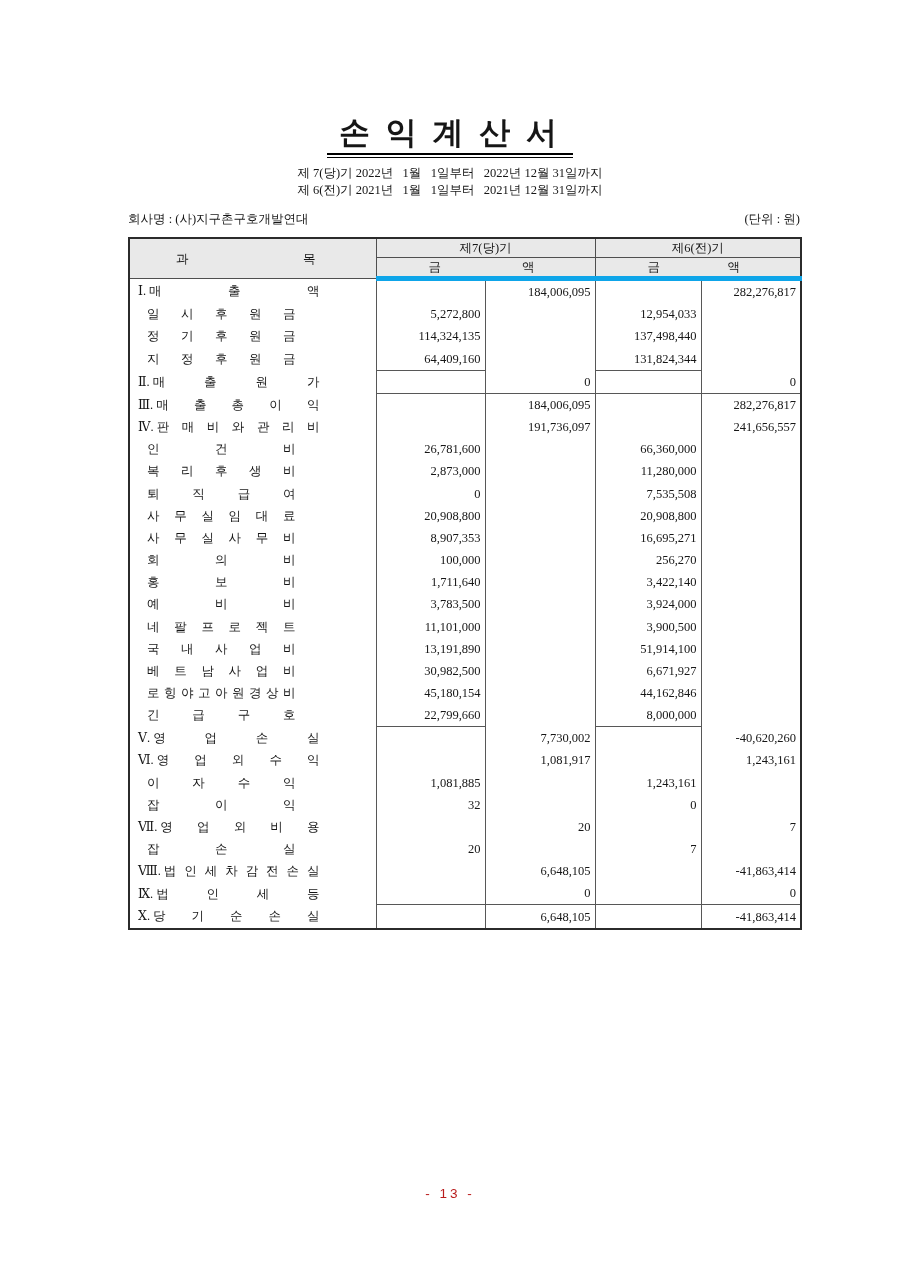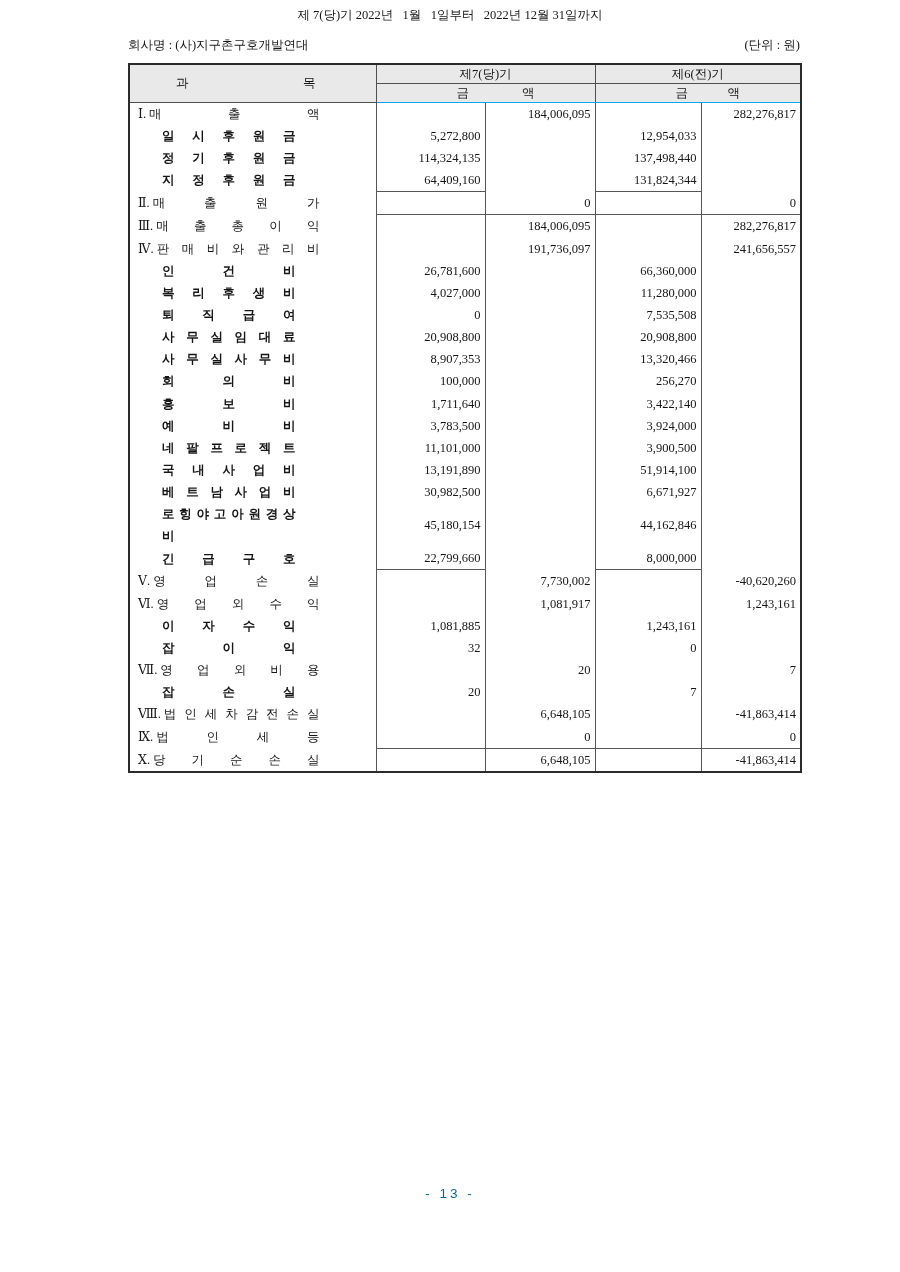--- a/index.html
+++ b/index.html
@@ -35,59 +35,63 @@
     width:672px; margin:9px 0 0 128px;
     border-collapse:collapse; table-layout:fixed;
     border:2px solid #2b2b2b;
   }
   .tbl th,.tbl td{ padding:0; font-weight:normal; font-size:12.5px; overflow:hidden; }
 
   thead th{ background:#e9e9e9; height:18px; line-height:18px; }
   th.h-item{ border-right:1px solid #4f4f4f; border-bottom:1px solid #4f4f4f; }
   th.h-period{ border-bottom:1px solid #4f4f4f; }
   th.h-cur{ border-right:1px solid #4f4f4f; }
-  th.h-amt{ border-bottom:1px solid #0ea5e9;padding-left:28px; }
+  th.h-amt{ border-bottom:5px solid #0ea5e9; }
   th.h-amt-cur{ border-right:1px solid #4f4f4f; }
   .jspread{ text-align:justify; text-align-last:justify; display:block; }
   th.h-item .jspread{ padding:0 60px 0 46px; }
   th.h-amt .jspread{ padding:0 60px 0 52px; }
 
   .tbl tbody td{ height:22.17px; line-height:22px; }
   td.amt{
     text-align:right; padding-right:4px;
     font-family:"Liberation Serif","DejaVu Serif",serif;
     border-left:1px solid #575757;
   }
   
   tr.rule-d td.d1, tr.rule-d td.d2{ border-bottom:1px solid #575757;font-family:Liberation Serif, serif; }
   tr.rule-f td.amt{ border-bottom:1px solid #575757; }
 
   td.label .labwrap{ display:flex; align-items:center; padding-left:8px; }
-  td.label.det .labwrap{ padding-left:32px;font-weight:bold; }
+  td.label.det .labwrap{ padding-left:17px; }
   .prefix{ flex:0 0 auto; margin-right:3px; white-space:nowrap; }
   .nm{ flex:1 1 auto; text-align:justify; text-align-last:justify; }
   td.label.sec .nm{ margin-right:56px; }
   td.label.det .nm{ margin-right:80px; }
 
   
   .footer{
     position:absolute; left:0; right:0; top:1186px;
     text-align:center; font-size:13.5px; letter-spacing:3px;
     font-family:"Liberation Sans","DejaVu Sans",sans-serif;
-    color:#0369a1;
+    color:#b91c1c;
   }
 </style>
 </head>
 <body>
 
 <div class="page">
 
+  <div class="title-wrap">
+    <span class="t-outer"><span class="t-inner">손 익 계 산 서</span></span>
+  </div>
 
   <div class="periods">
     <div>제 7(당)기 2022년   1월   1일부터   2022년 12월 31일까지</div>
+    <div>제 6(전)기 2021년   1월   1일부터   2021년 12월 31일까지</div>
   </div>
 
   <div class="meta">
     <span>회사명 : (사)지구촌구호개발연대</span>
     <span>(단위 : 원)</span>
   </div>
 
   <table class="tbl">
     <colgroup>
       <col style="width:247px">
@@ -205,21 +209,21 @@
           <td class="amt t1"></td>
           <td class="amt d2">66,360,000</td>
           <td class="amt t2"></td>
         </tr>
         <tr>
           <td class="label det">
             <div class="labwrap">
               <span class="nm">복 리 후 생 비</span>
             </div>
           </td>
-          <td class="amt d1">4,027,000</td>
+          <td class="amt d1">2,873,000</td>
           <td class="amt t1"></td>
           <td class="amt d2">11,280,000</td>
           <td class="amt t2"></td>
         </tr>
         <tr>
           <td class="label det">
             <div class="labwrap">
               <span class="nm">퇴 직 급 여</span>
             </div>
           </td>
@@ -240,21 +244,21 @@
           <td class="amt t2"></td>
         </tr>
         <tr>
           <td class="label det">
             <div class="labwrap">
               <span class="nm">사 무 실 사 무 비</span>
             </div>
           </td>
           <td class="amt d1">8,907,353</td>
           <td class="amt t1"></td>
-          <td class="amt d2">13,320,466</td>
+          <td class="amt d2">16,695,271</td>
           <td class="amt t2"></td>
         </tr>
         <tr>
           <td class="label det">
             <div class="labwrap">
               <span class="nm">회 의 비</span>
             </div>
           </td>
           <td class="amt d1">100,000</td>
           <td class="amt t1"></td>

